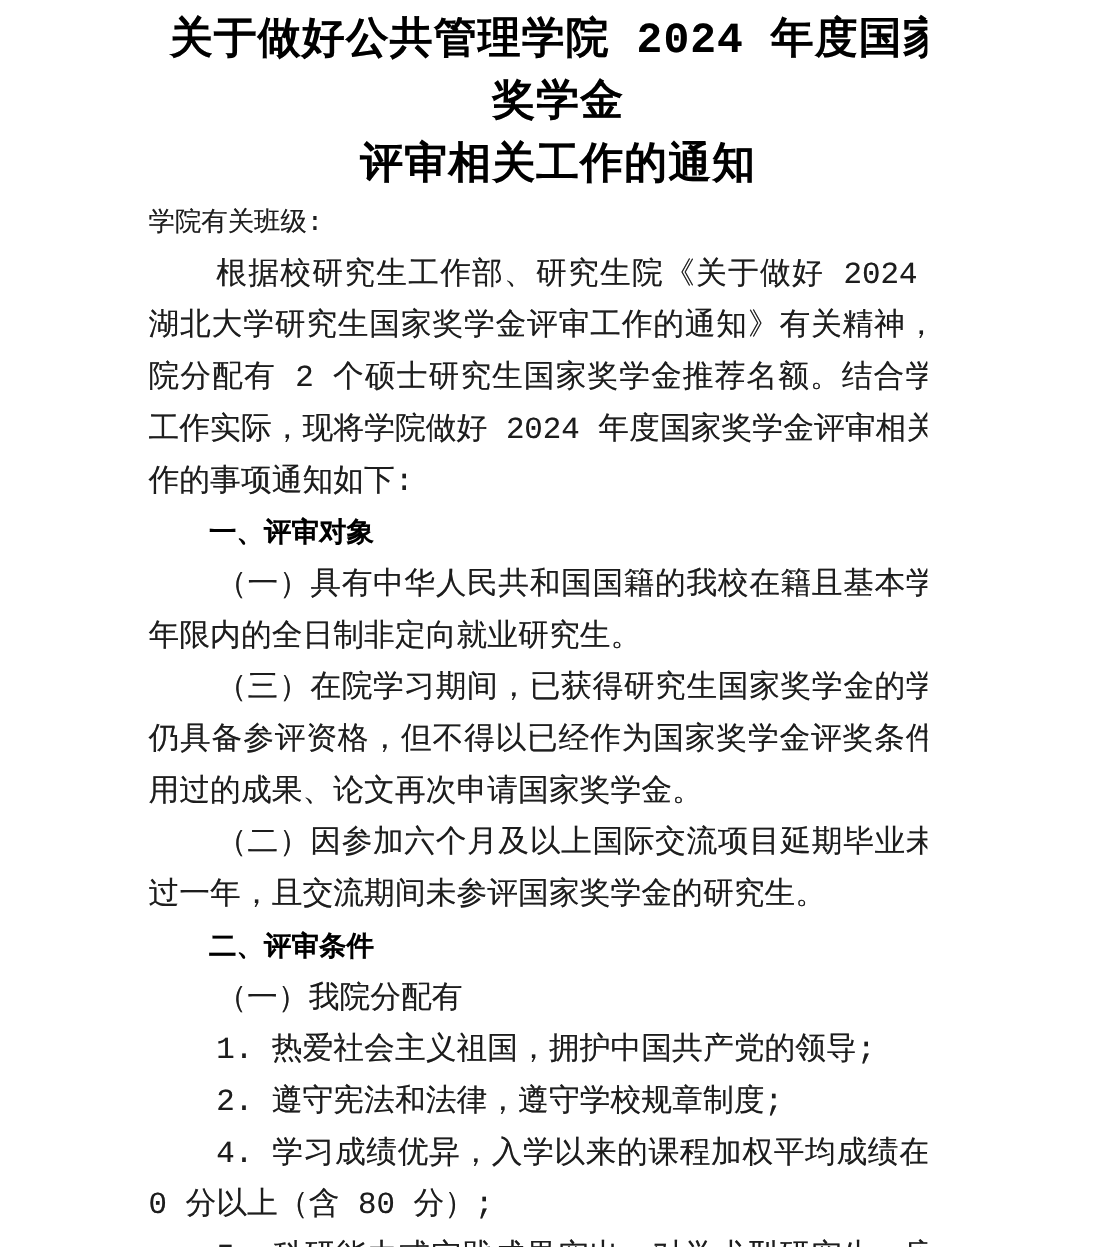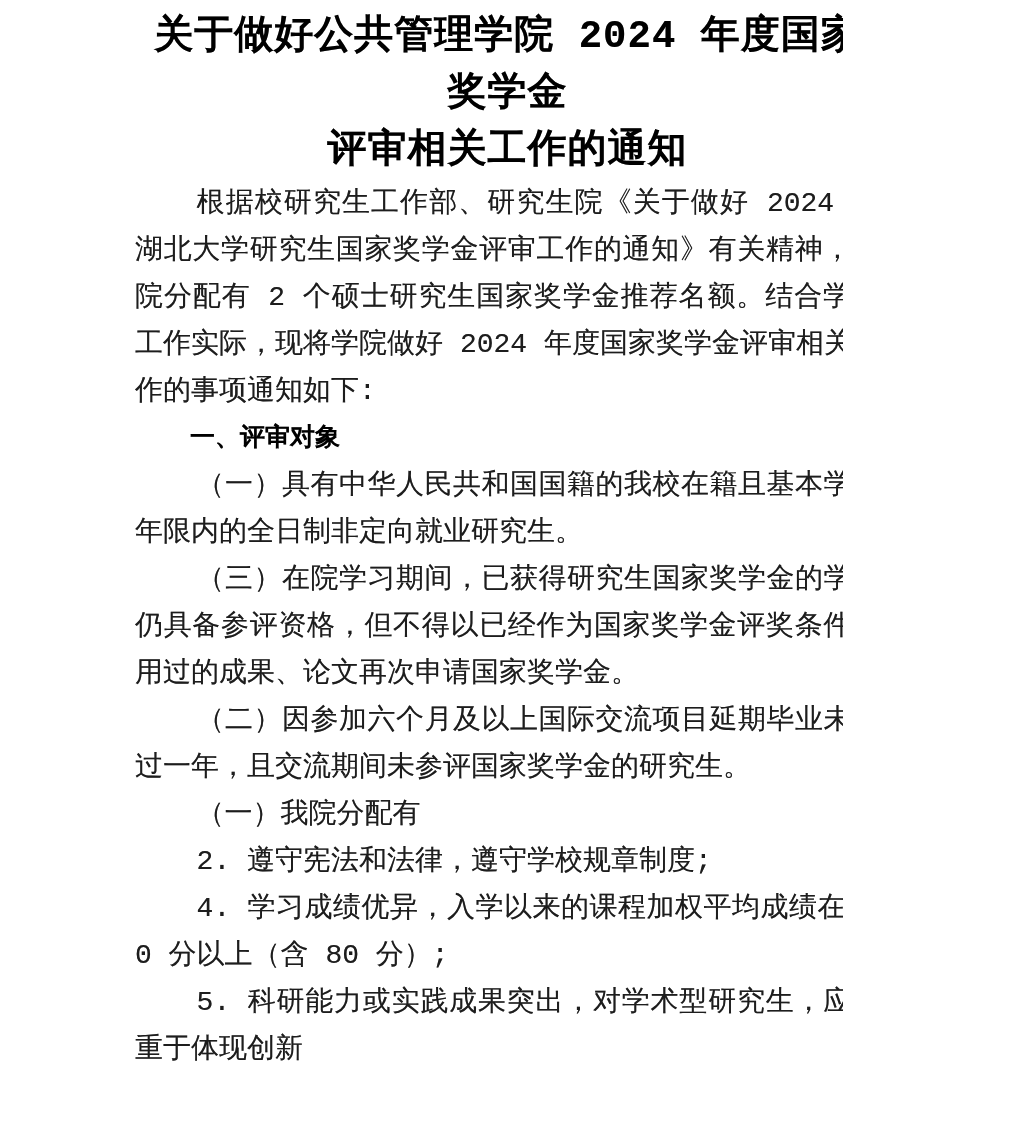--- a/index.html
+++ b/index.html
@@ -58,25 +58,28 @@
 </style>
 </head>
 <body>
 
 <div class="page" style="background: rgb(255, 255, 255); color: rgb(29, 29, 29);">
   <div class="content">
     <div class="doc-title">
       <span class="title-line">关于做好公共管理学院 2024 年度国家奖学金</span>
       <span class="title-line">评审相关工作的通知</span>
     </div>
+    <p class="salutation">学院有关班级:</p>
     <div id="paragraphs">
         <p class="body">根据校研究生工作部、研究生院《关于做好 2024 年湖北大学研究生国家奖学金评审工作的通知》有关精神，我院分配有 2 个硕士研究生国家奖学金推荐名额。结合学院工作实际，现将学院做好 2024 年度国家奖学金评审相关工作的事项通知如下:</p>
         <p class="heading">一、评审对象</p>
         <p class="body">（一）具有中华人民共和国国籍的我校在籍且基本学制年限内的全日制非定向就业研究生。</p>
         <p class="body">（三）在院学习期间，已获得研究生国家奖学金的学生仍具备参评资格，但不得以已经作为国家奖学金评奖条件使用过的成果、论文再次申请国家奖学金。</p>
         <p class="body">（二）因参加六个月及以上国际交流项目延期毕业未超过一年，且交流期间未参评国家奖学金的研究生。</p>
+        <p class="heading">二、评审条件</p>
         <p class="body">（一）我院分配有</p>
+        <p class="body">1. 热爱社会主义祖国，拥护中国共产党的领导;</p>
         <p class="body">2. 遵守宪法和法律，遵守学校规章制度;</p>
         <p class="body">4. 学习成绩优异，入学以来的课程加权平均成绩在 80 分以上（含 80 分）;</p>
         <p class="body">5. 科研能力或实践成果突出，对学术型研究生，应侧重于体现创新</p>
       </div>
   </div>
 </div>
 
 </body></html>

